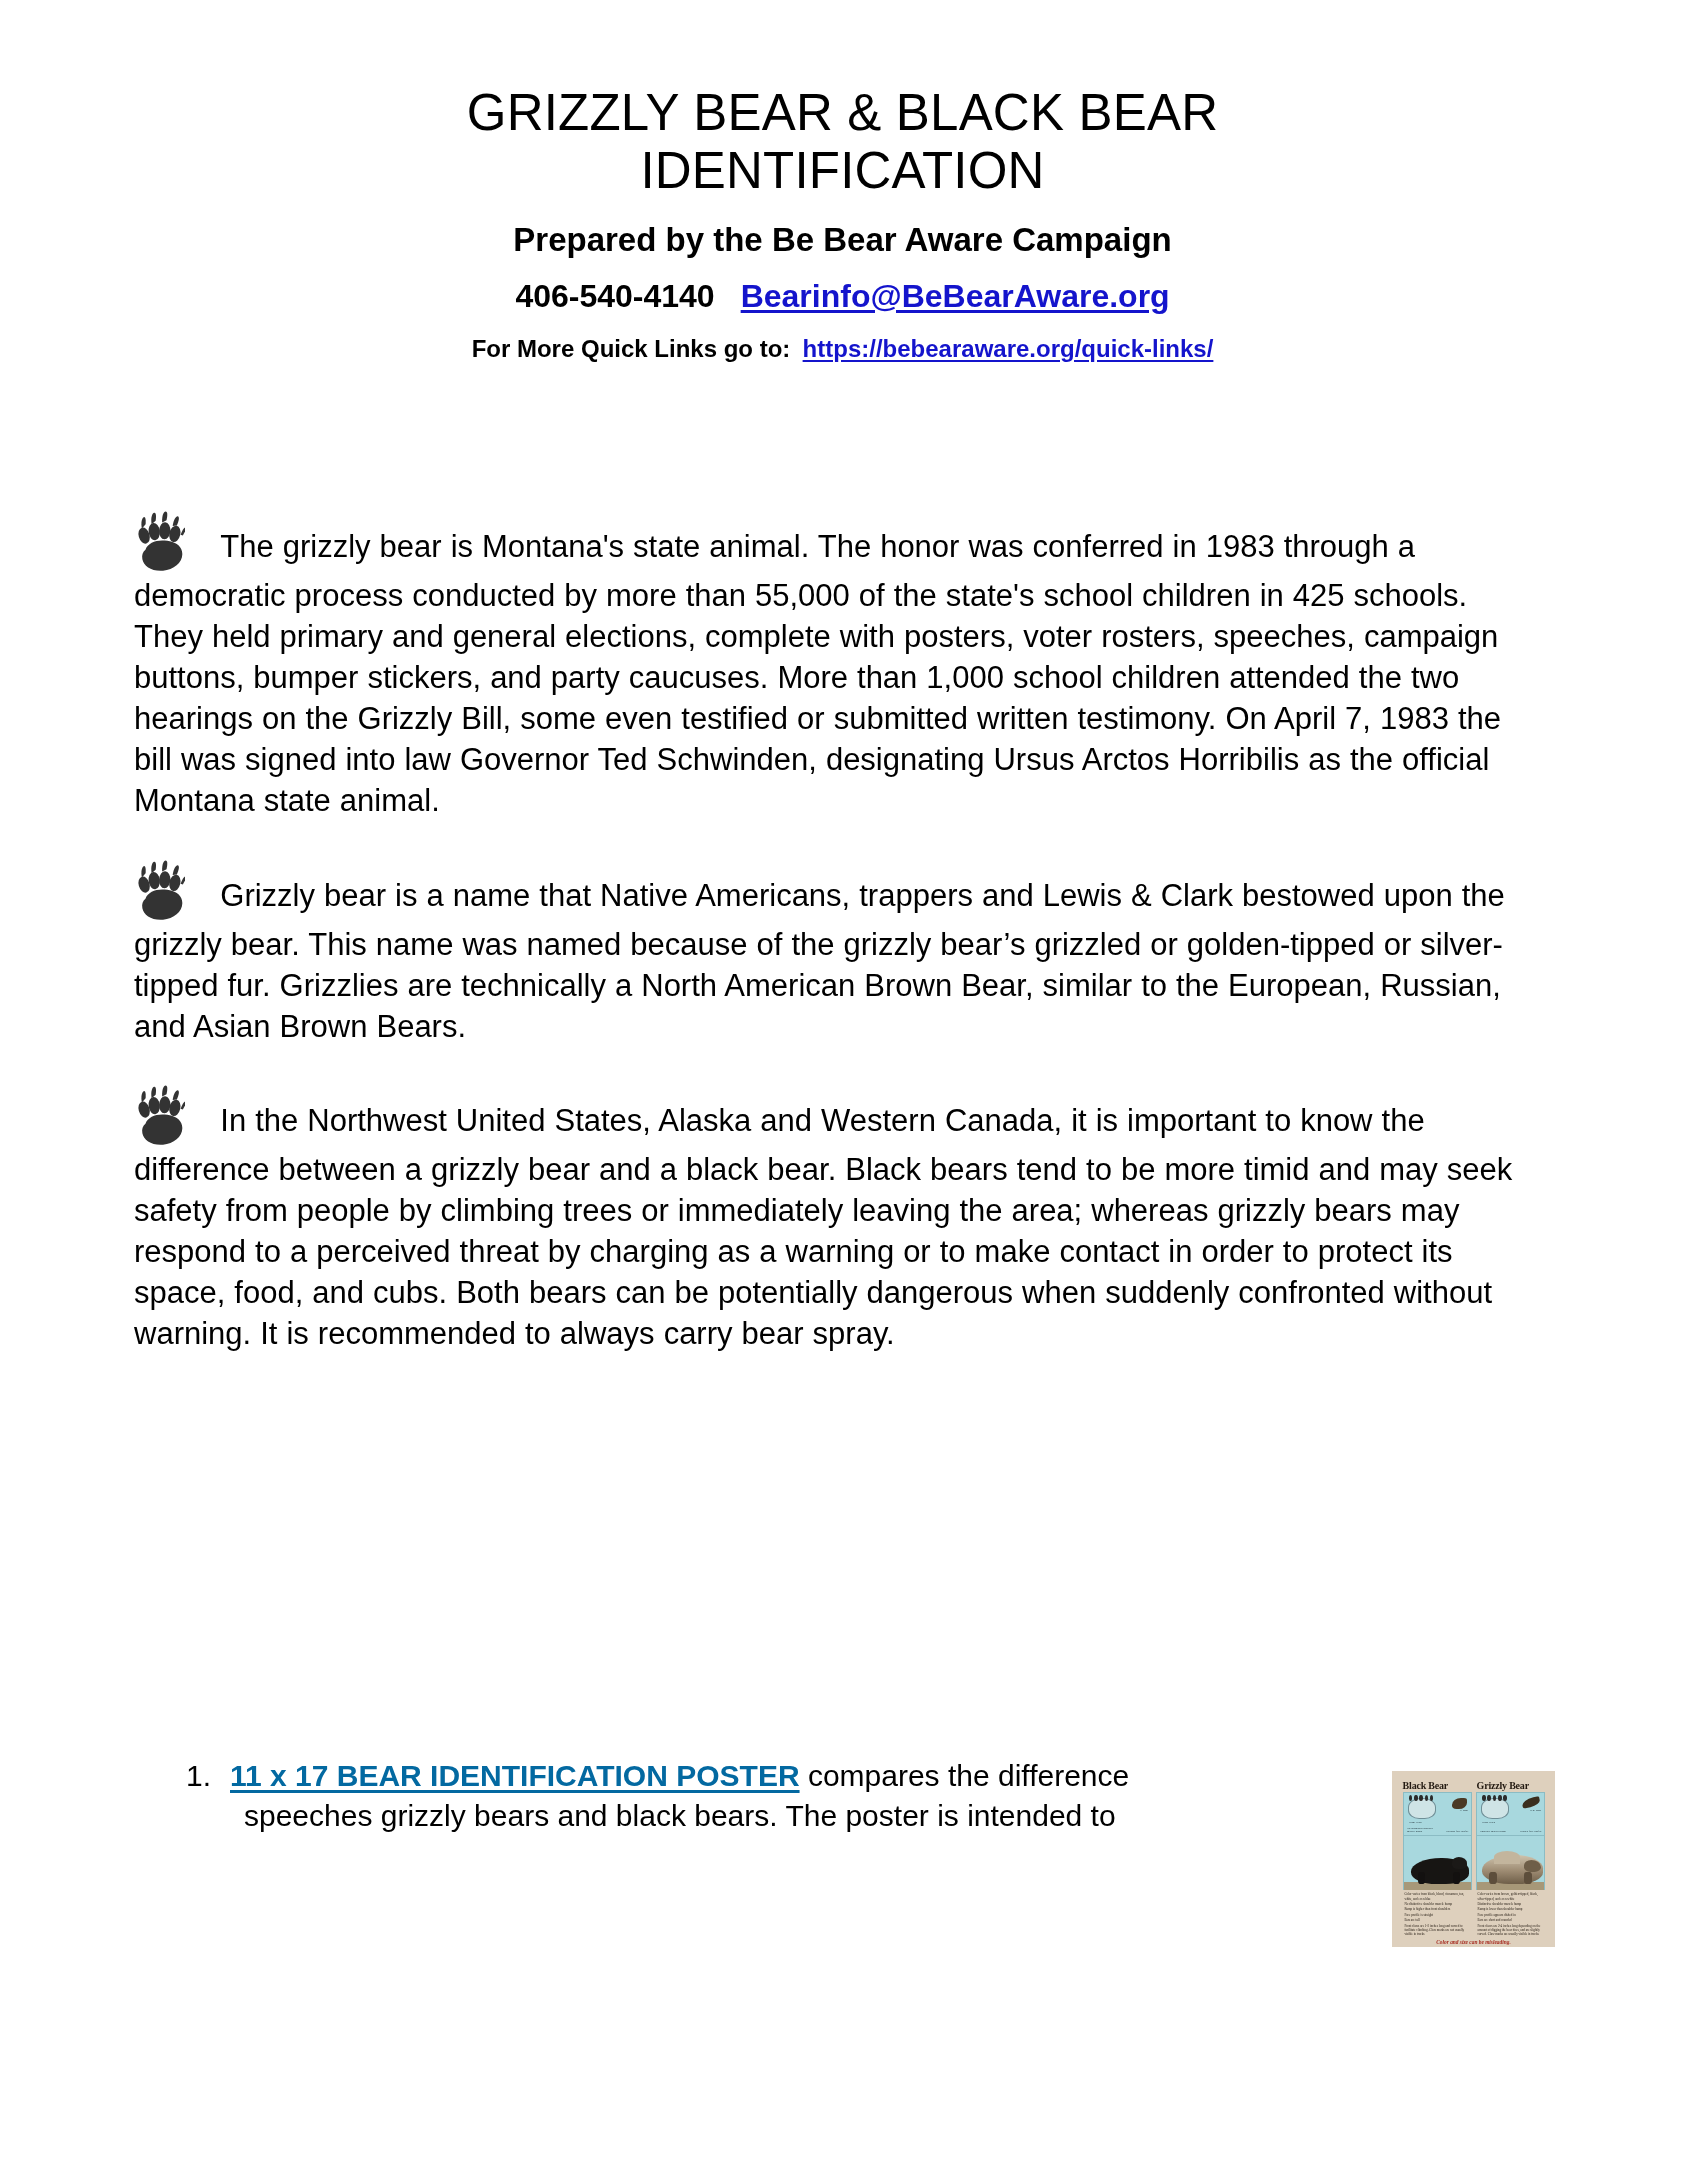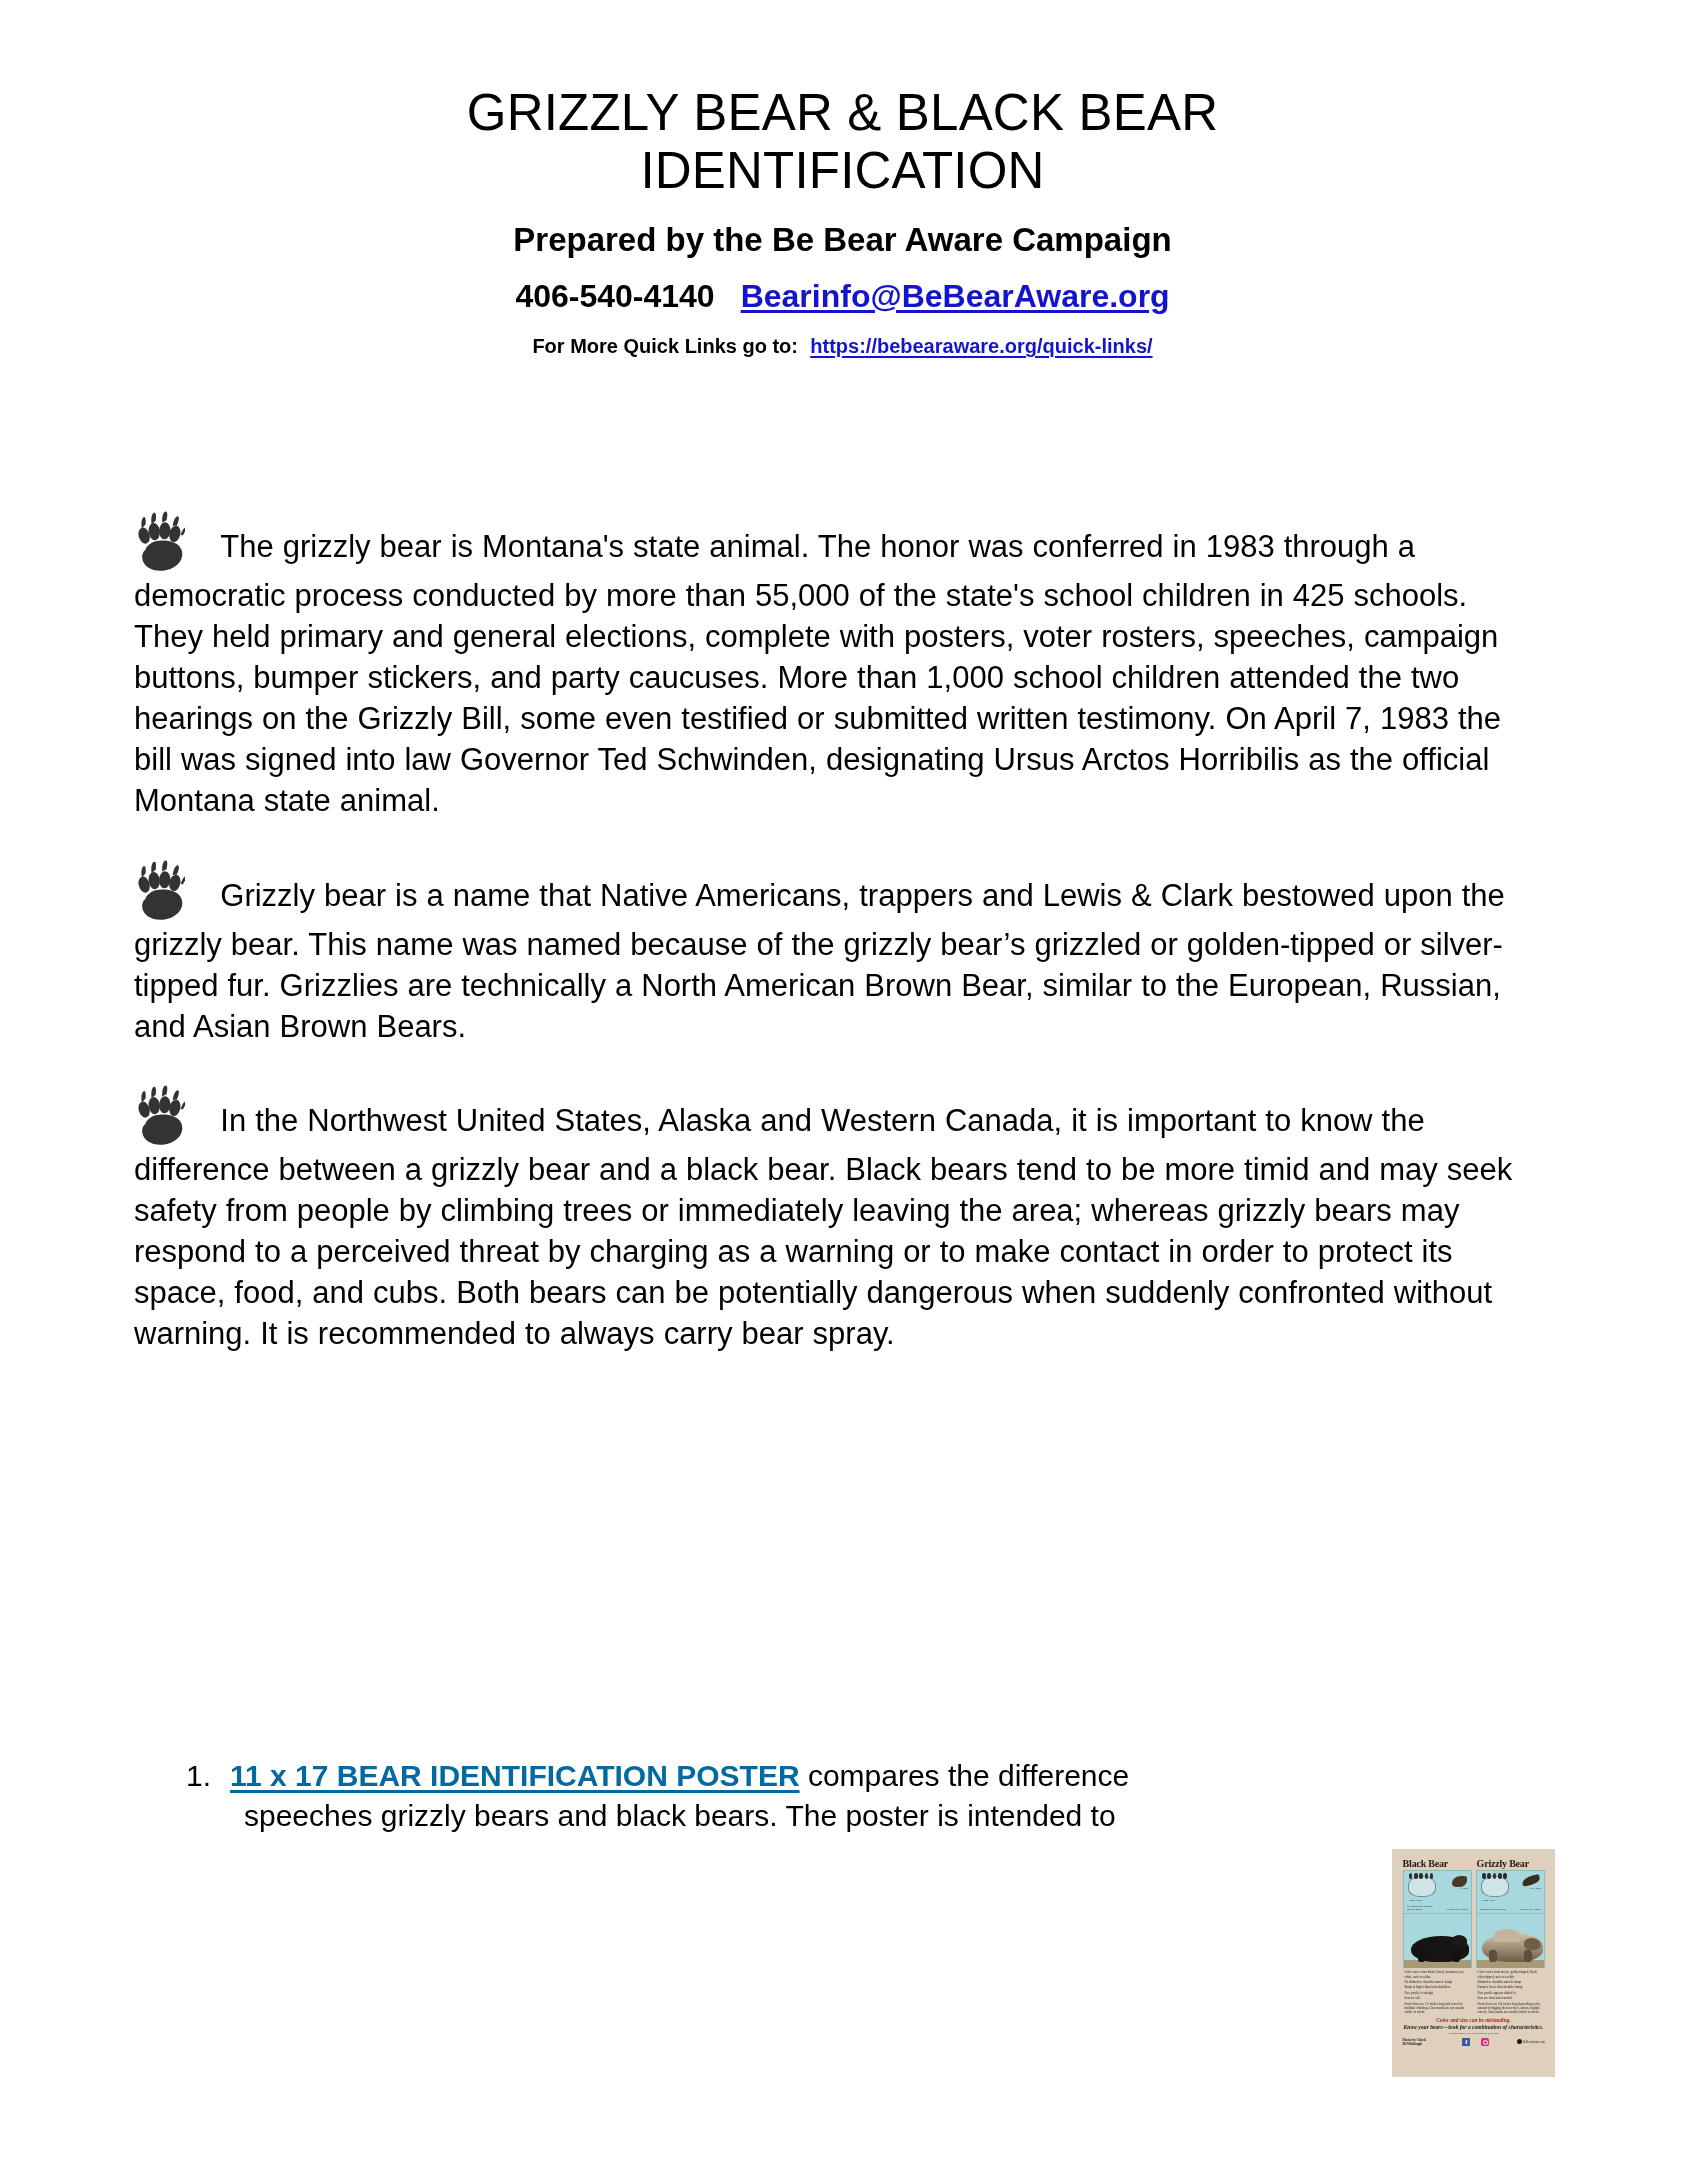--- a/index.html
+++ b/index.html
@@ -40,21 +40,21 @@
     line-height: 1.25;
   }
   .contact-line {
     font-size: 32px;
     font-weight: bold;
     margin-top: 16px;
     line-height: 1.3;
   }
   .contact-line .gap { display: inline-block; width: 26px; }
   .quicklinks-line {
-    font-size: 20px;
+    font-size: 24px;
     font-weight: bold;
     margin-top: 16px;
     line-height: 1.3;
   }
   .quicklinks-line .gap { display: inline-block; width: 12.3px; }
 
   a.link, .link {
     color: #1414CC;
     text-decoration: underline;
     text-underline-offset: 2.6px;
@@ -115,23 +115,23 @@
     text-decoration: underline;
     text-underline-offset: 3.5px;
   }
   .list-line2 { padding-left: 14px; }
   .list-line3 { padding-left: 1.8px; }
 
   
   .poster {
     position: absolute;
     left: 1392px;
-    top: 1849px;
+    top: 1771px;
     width: 163px;
-    height: 228px;
+    height: 176px;
     background: #ded0bd;
     box-sizing: border-box;
     overflow: hidden;
     font-family: "Liberation Serif", serif;
   }
   .poster-inner {
     position: absolute;
     left: 5.3px; top: 5.3px; right: 5.3px; bottom: 3.5px;
     background: #ded0bd;
   }

